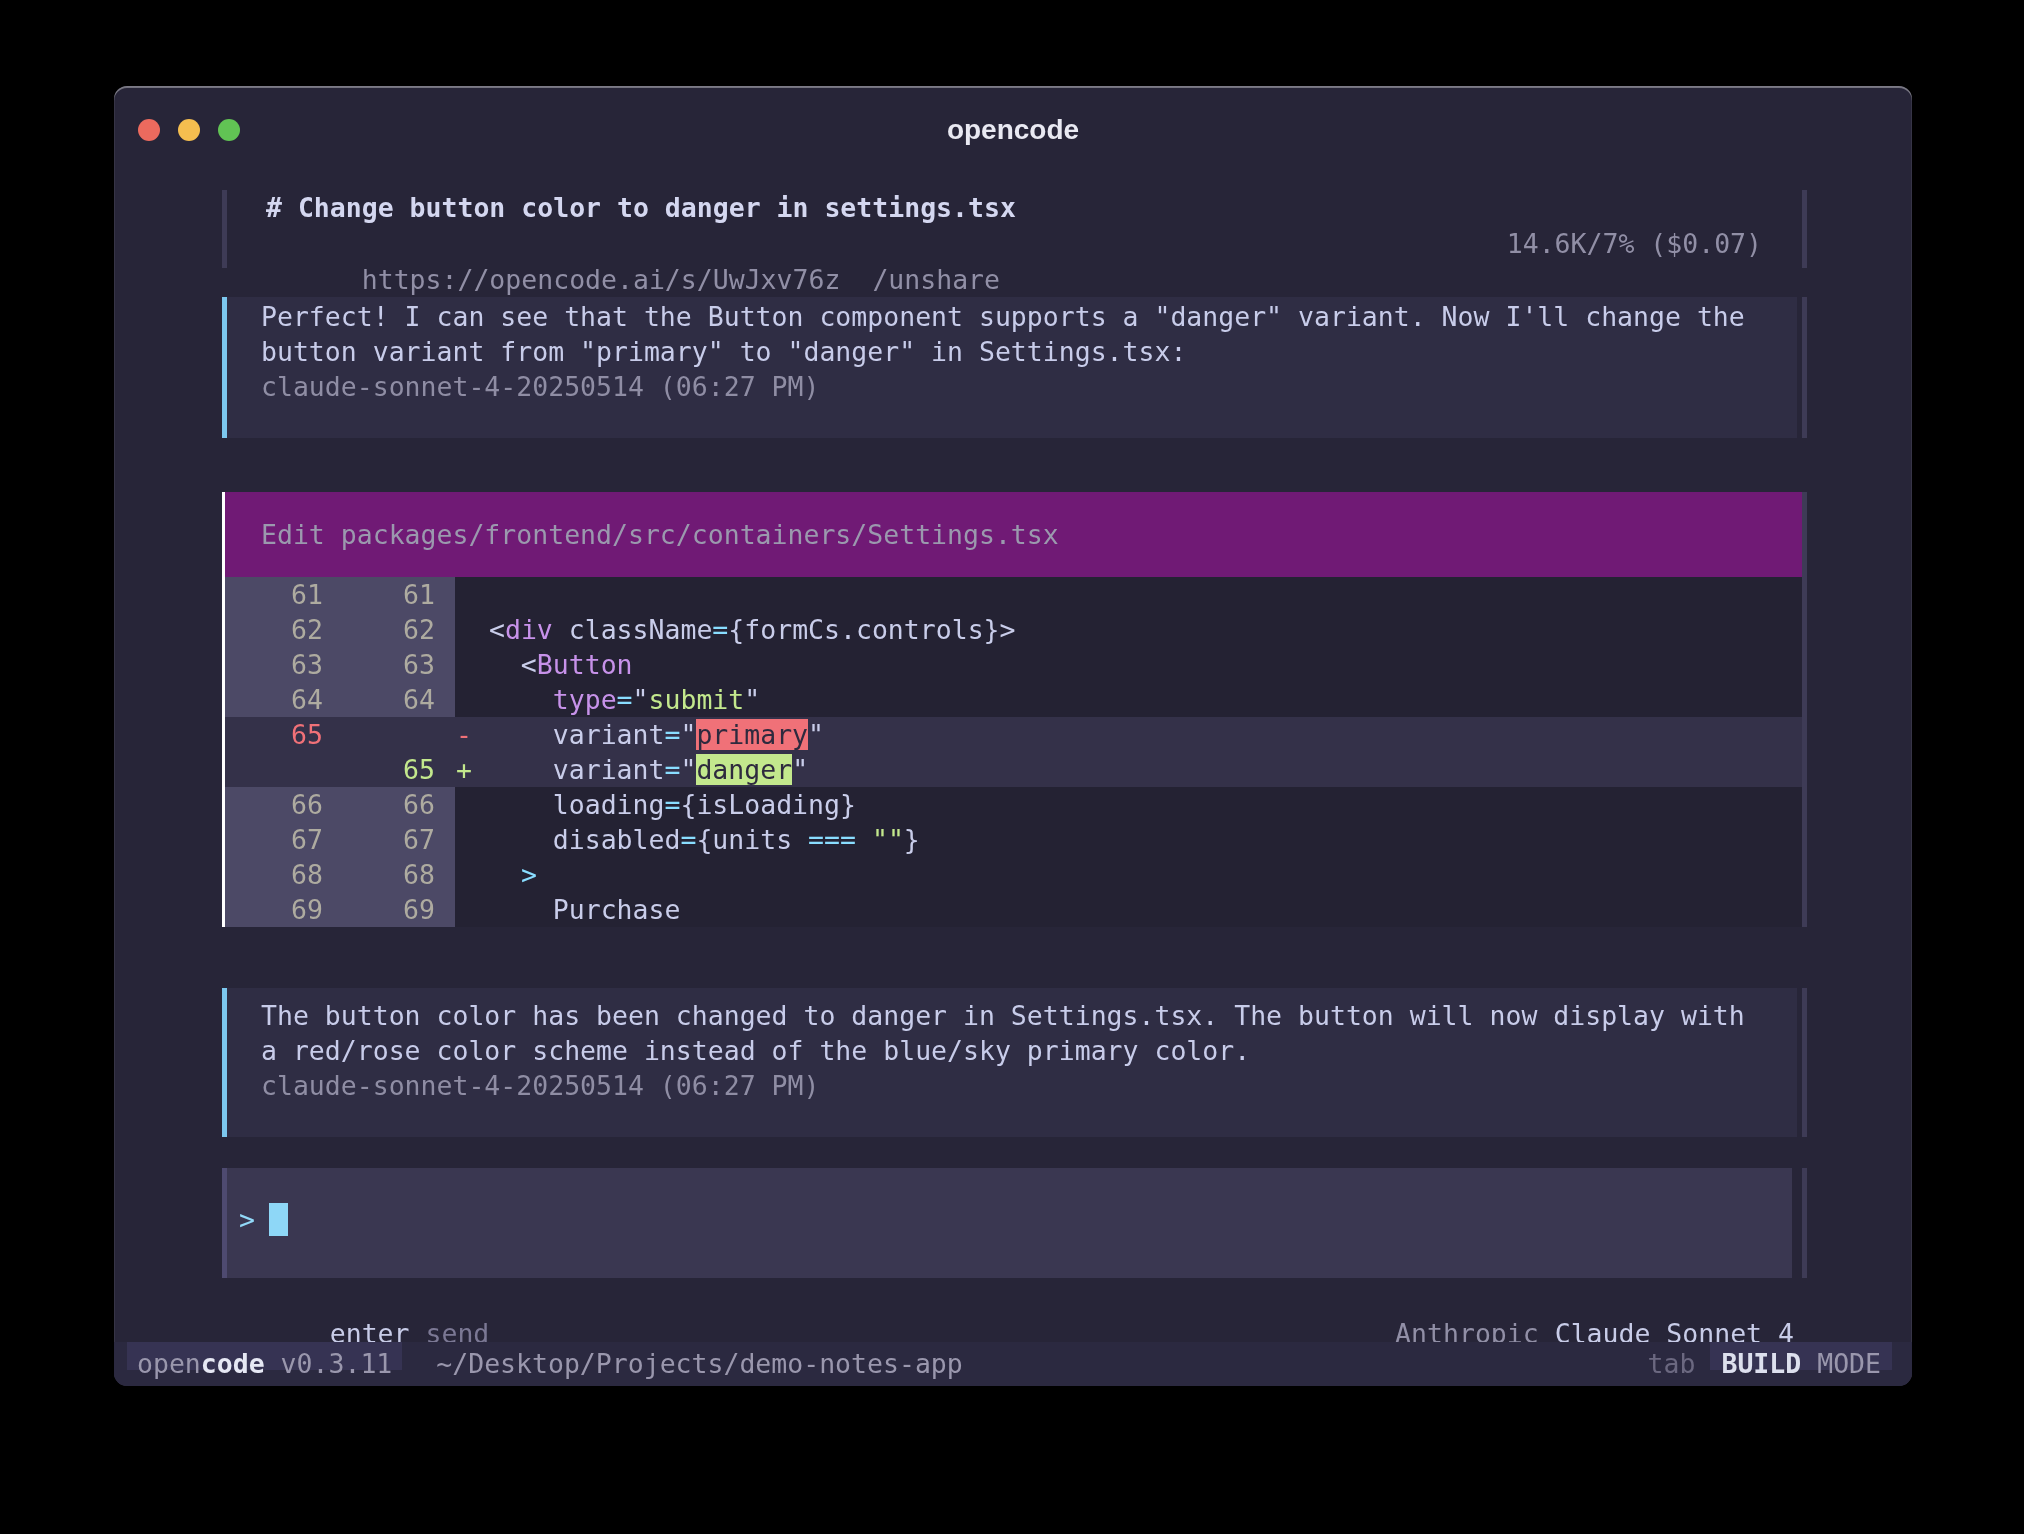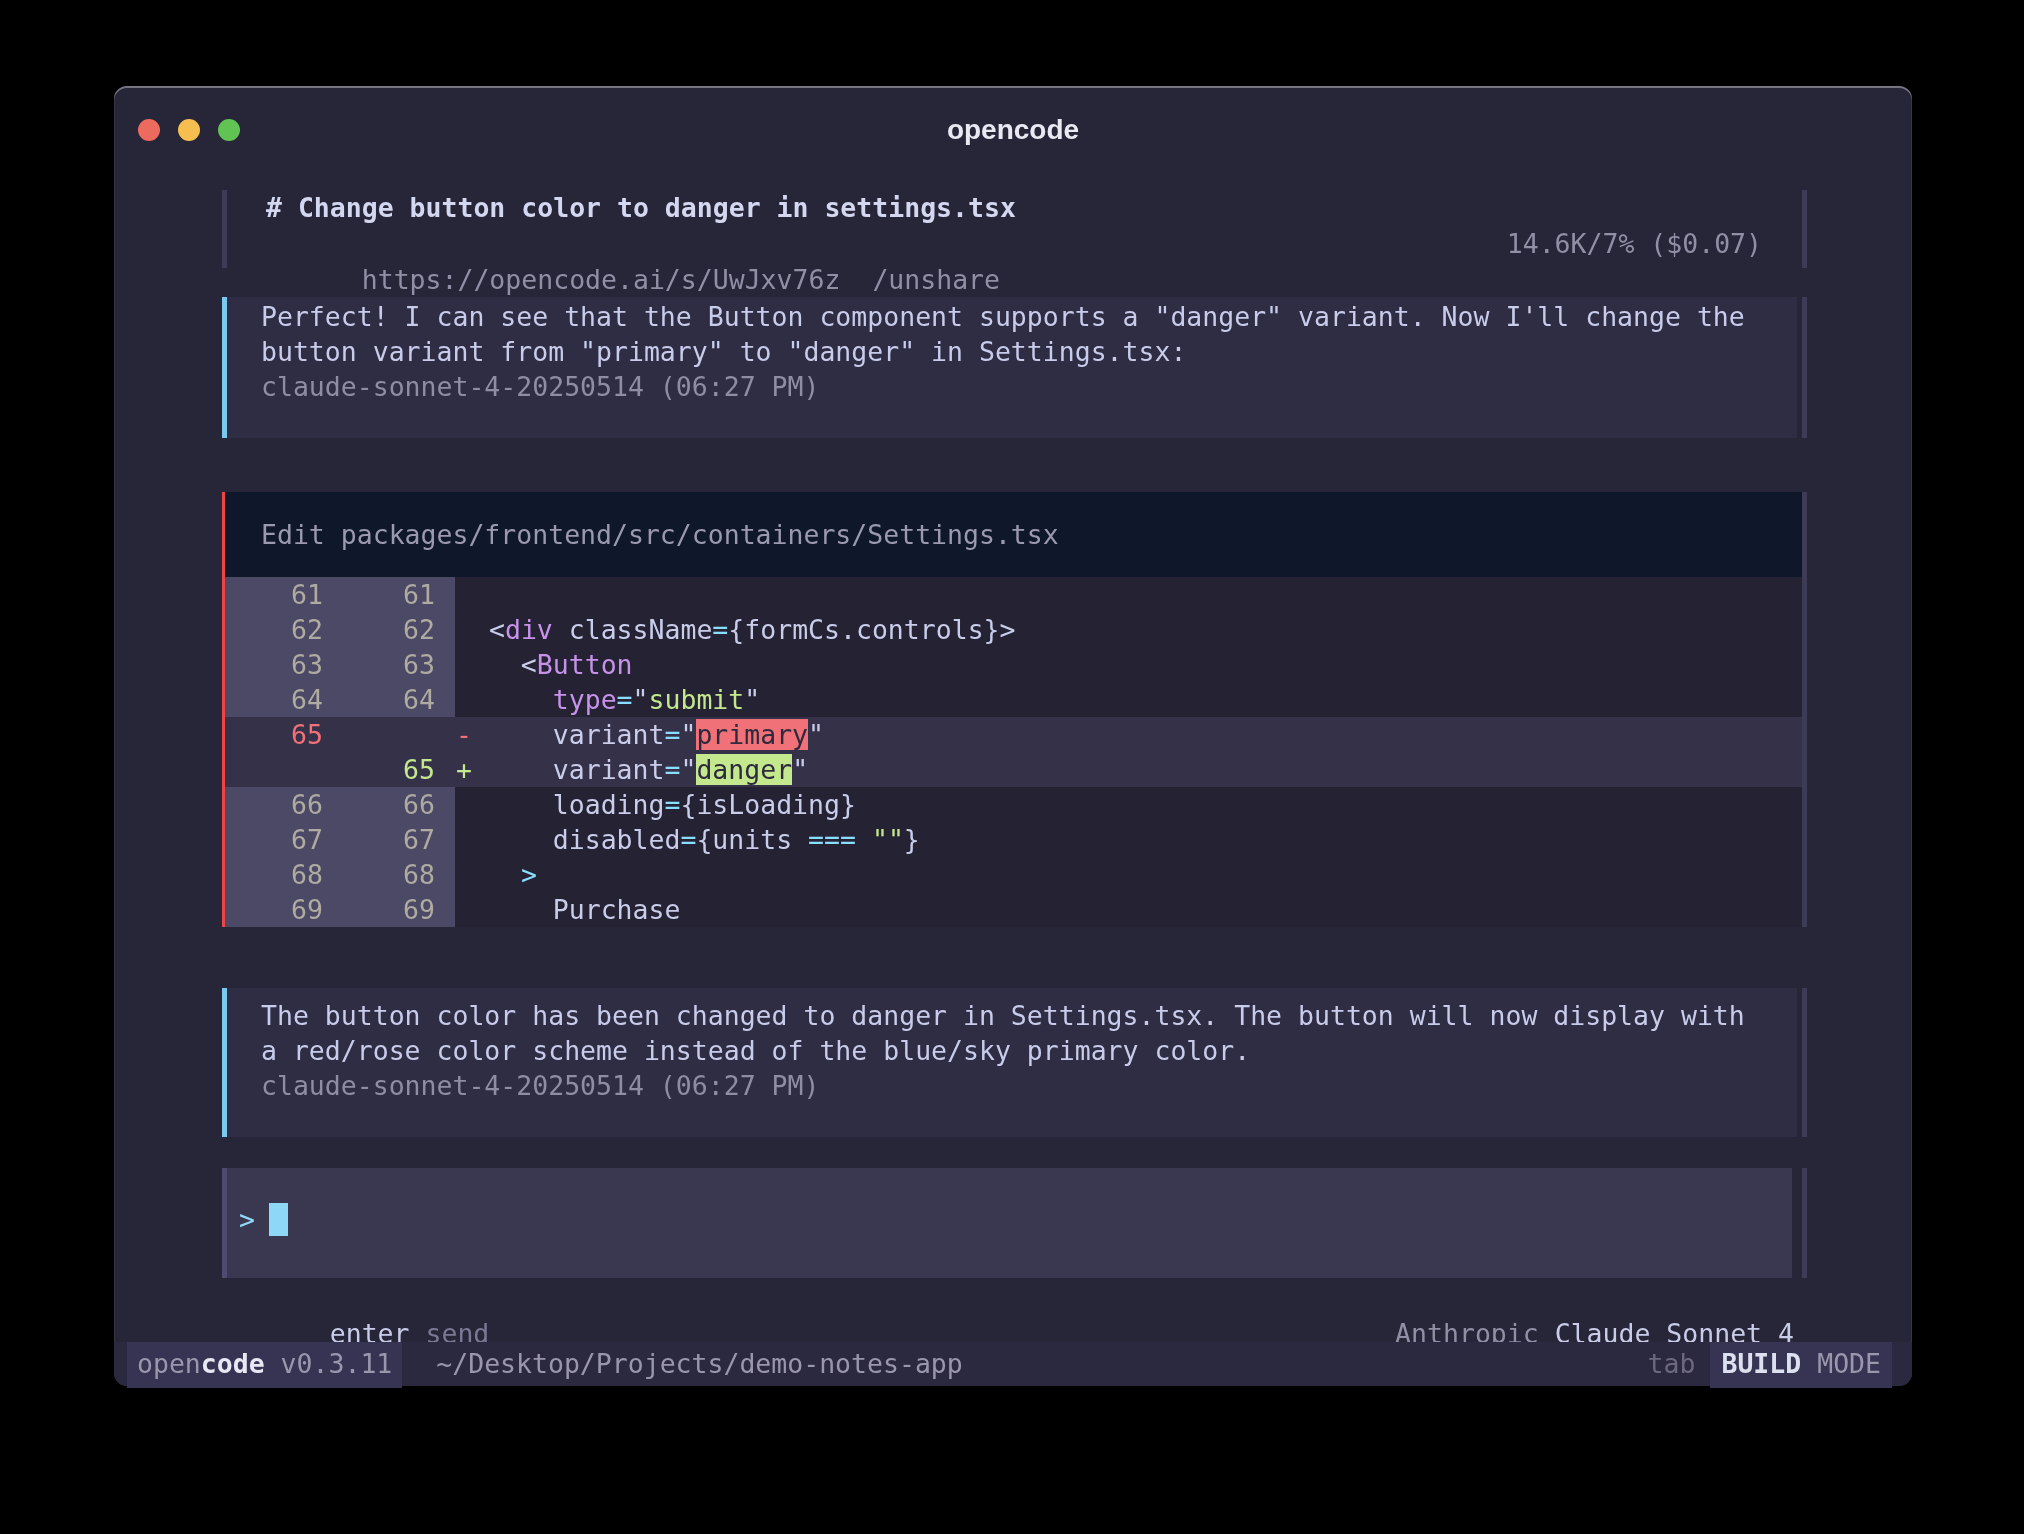--- a/index.html
+++ b/index.html
@@ -39,21 +39,21 @@
   .msg{border-left:5px solid #7CC7EE;}
   .msg .bg{background:#2F2D44;width:1570px;padding:2px 0 34px 34px;}
   .msg1{top:211px;}
   .msg2{top:902px;}
   .msg2 .bg{padding-top:10px;}
   .msg .text{color:#C8CCEA;}
   .msg .meta{color:#8F8DA4;}
 
   
   .edit{top:406px;height:435px;}
-  .edit .panel{width:1580px;background:#0f172a;border-left:3px solid #ef4444;}
+  .edit .panel{width:1580px;background:#701a75;border-left:3px solid #ffffff;}
   .edit-hdr{padding:25px 0 25px 36px;color:#9B99AE;height:85px;white-space:pre;line-height:35px;}
   .diff{background:#242233;}
   .drow{display:flex;height:35px;line-height:35px;white-space:pre;}
   .dgut{width:230px;display:flex;flex:0 0 230px;}
   .drow.ctx .dgut{background:#4C4966;}
   .d-old{width:98px;text-align:right;display:inline-block;}
   .d-new{width:112px;text-align:right;display:inline-block;}
   .drow.ctx .d-old,.drow.ctx .d-new{color:#AEABA0;}
   .drow.del,.drow.add{background:#343149;}
   .drow.del .d-old{color:#F07178;}
@@ -79,21 +79,21 @@
   .hint-act{color:#7B7894;}
   .hint-right{position:absolute;right:118px;white-space:pre;}
   .provider{color:#918FA6;}
   .model{color:#C8CCE8;}
 
   
   .statusbar{
     position:absolute;left:0;right:0;bottom:0;height:44px;background:#2B2940;
     border-radius:0 0 13px 13px;line-height:44px;white-space:nowrap;
   }
-  .chip{display:inline-block;background:#363353;height:46px;line-height:44px;}
+  .chip{display:inline-block;background:#363353;height:28px;line-height:44px;}
   .chip1{margin-left:13px;padding:0 10px;}
   .sb-dim{color:#9A97AD;}
   .sb-dimmer{color:#6B6880;}
   .sb-bold{color:#E6E8F4;font-weight:bold;}
   .sb-path{margin-left:18px;color:#9A97AD;}
   .sb-right{position:absolute;right:20px;top:0;height:44px;}
   .chip2{padding:0 11px;margin-left:15px;}
   .mode-bold{font-weight:bold;color:#DDE0EE;}
 </style>
 </head>

